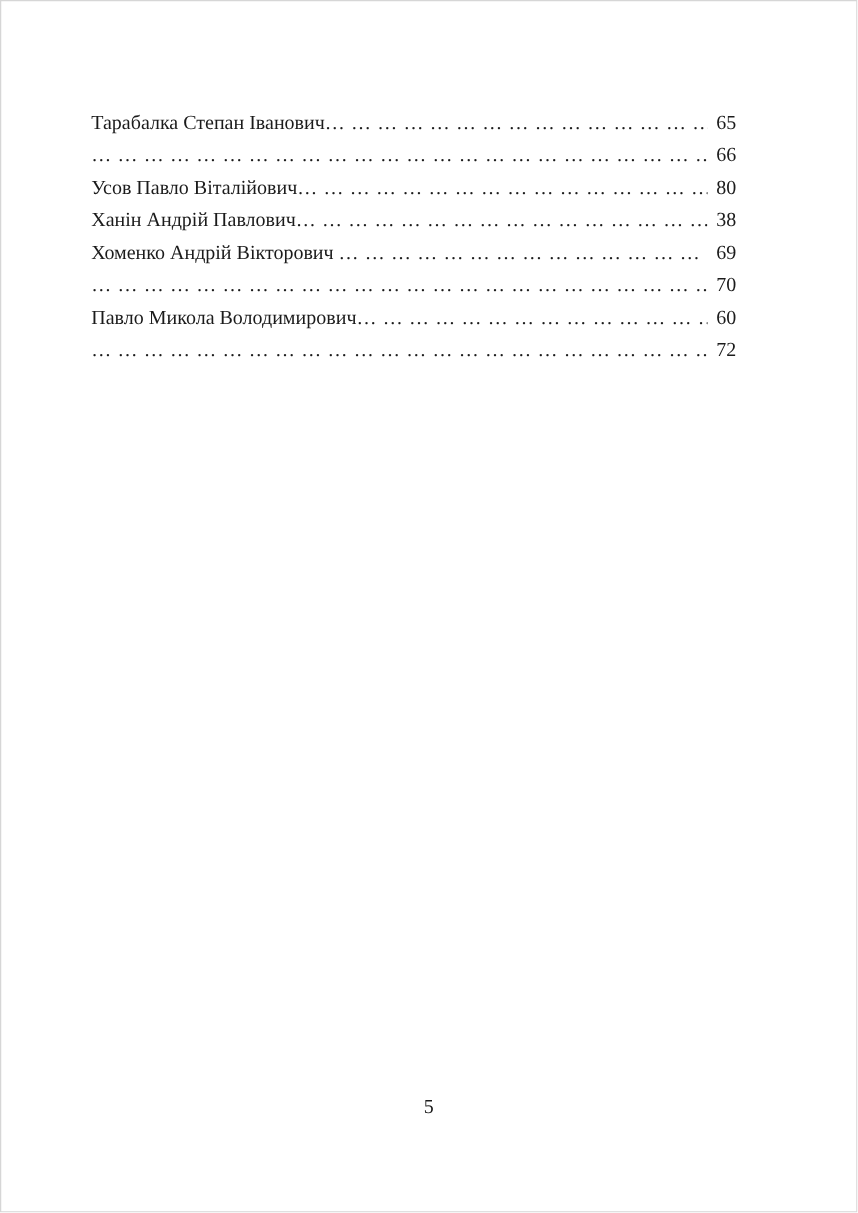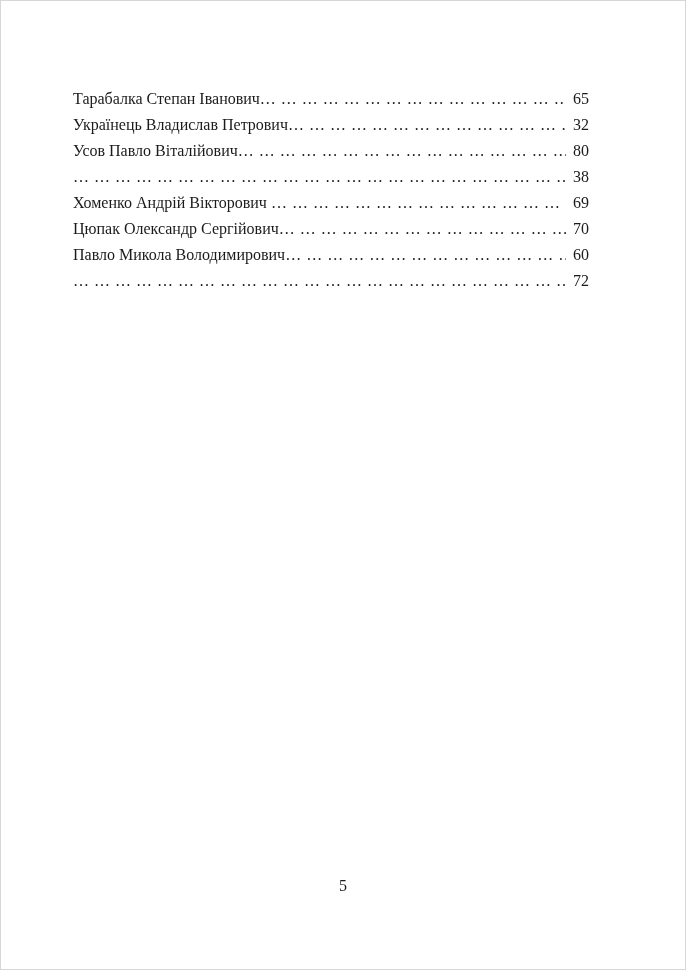--- a/index.html
+++ b/index.html
@@ -65,44 +65,43 @@
 
   <div class="toc">
 
     <div class="toc-row">
       <span class="entry-name">Тарабалка Степан Іванович</span>
       <span class="dot-leader">… … … … … … … … … … … … … … … … … … … … … … … … … … … … … … … … … … … … … … … …</span>
       <span class="entry-page">65</span>
     </div>
 
     <div class="toc-row">
-      <span class="entry-name">Українець Владислав Петрович</span>
       <span class="dot-leader">… … … … … … … … … … … … … … … … … … … … … … … … … … … … … … … … … … … … … … … …</span>
-      <span class="entry-page">32</span>
+      <span class="entry-page">66</span>
     </div>
 
     <div class="toc-row">
       <span class="entry-name">Усов Павло Віталійович</span>
       <span class="dot-leader">… … … … … … … … … … … … … … … … … … … … … … … … … … … … … … … … … … … … … … … …</span>
       <span class="entry-page">80</span>
     </div>
 
     <div class="toc-row">
+      <span class="entry-name">Ханін Андрій Павлович</span>
       <span class="dot-leader">… … … … … … … … … … … … … … … … … … … … … … … … … … … … … … … … … … … … … … … …</span>
       <span class="entry-page">38</span>
     </div>
 
     <div class="toc-row">
       <span class="entry-name">Хоменко Андрій Вікторович </span>
       <span class="dot-leader">… … … … … … … … … … … … … … … … … … … … … … … … … … … … … … … … … … … … … … … …</span>
       <span class="entry-page">69</span>
     </div>
 
     <div class="toc-row">
-      <span class="entry-name">Цюпак Олександр Сергійович</span>
       <span class="dot-leader">… … … … … … … … … … … … … … … … … … … … … … … … … … … … … … … … … … … … … … … …</span>
       <span class="entry-page">70</span>
     </div>
 
     <div class="toc-row">
       <span class="entry-name">Павло Микола Володимирович</span>
       <span class="dot-leader">… … … … … … … … … … … … … … … … … … … … … … … … … … … … … … … … … … … … … … … …</span>
       <span class="entry-page">60</span>
     </div>
 

